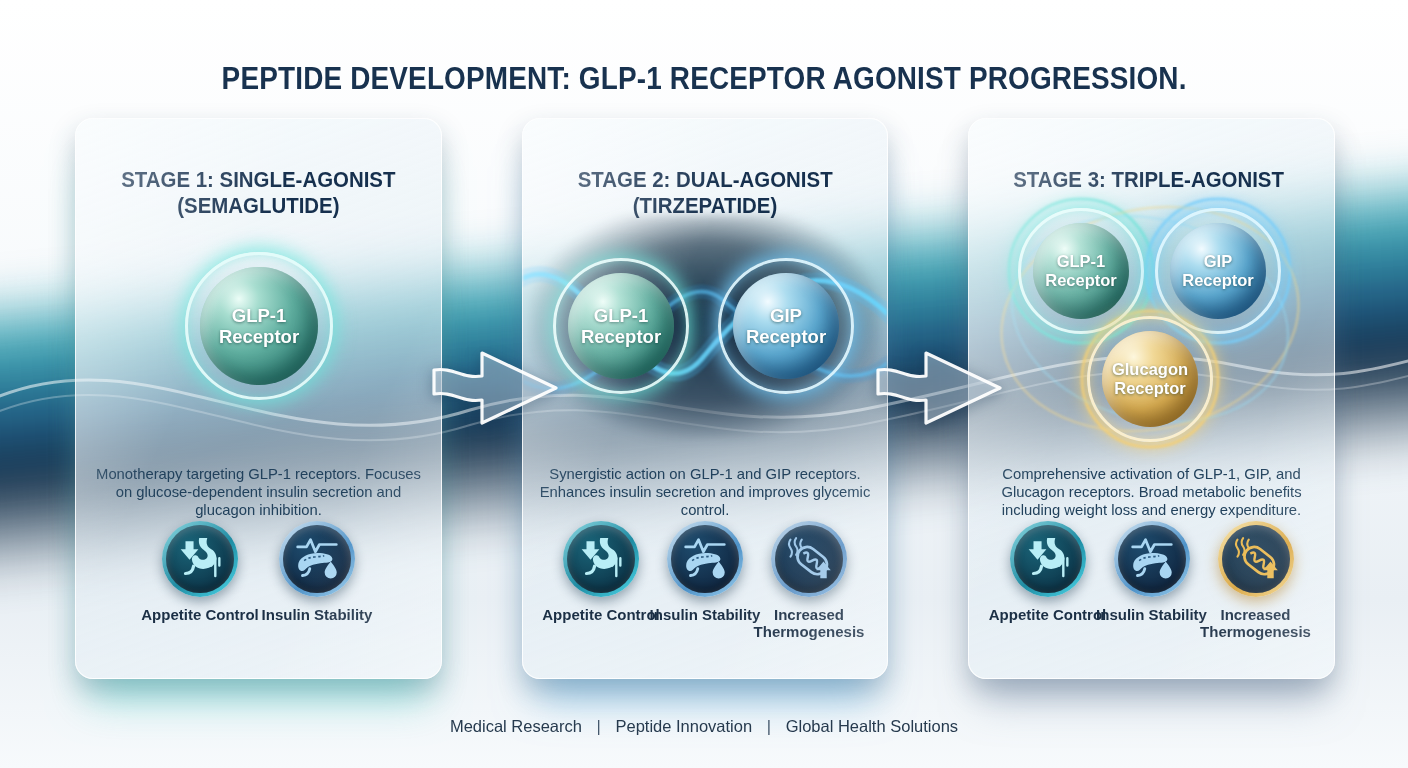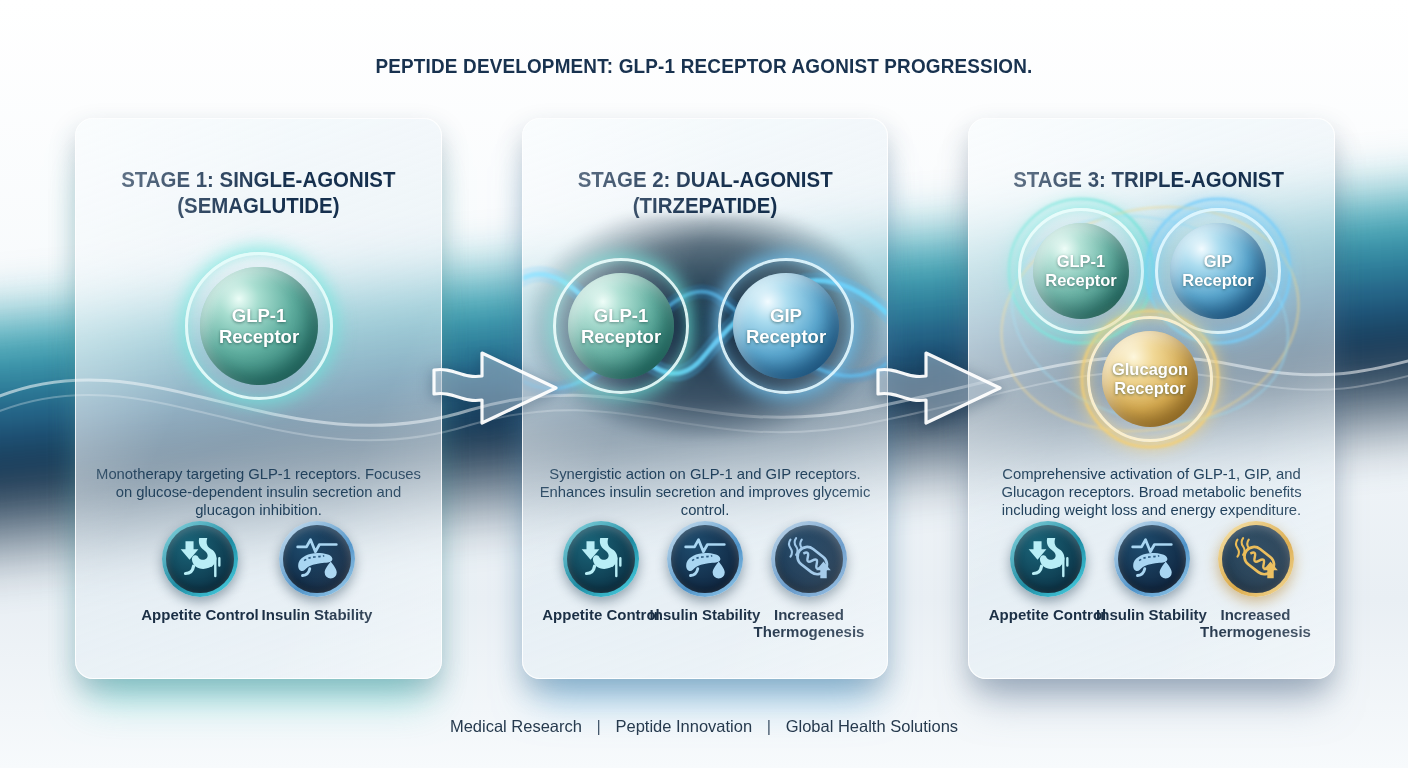--- a/index.html
+++ b/index.html
@@ -11,21 +11,21 @@
   
   .bg-band{
     position:absolute;left:-80px;right:-80px;top:225px;height:310px;
     transform:rotate(-5deg);filter:blur(22px);opacity:.95;pointer-events:none;
     background:linear-gradient(180deg,rgba(160,225,232,0) 0%,#37a2b2 20%,#14507a 45%,#0a2640 62%,rgba(12,40,62,0) 96%);
   }
   .bg-wave{position:absolute;left:0;top:250px;width:1408px;height:260px;pointer-events:none;}
   
   .title{
     position:absolute;top:40px;left:0;width:100%;text-align:center;
-    font-size:21px;font-weight:700;color:#18324f;letter-spacing:.2px;white-space:nowrap;
+    font-size:31px;font-weight:700;color:#18324f;letter-spacing:.2px;white-space:nowrap;
   }
   .title .cond{display:inline-block;transform:scaleX(.9);transform-origin:center;}
   .footer{
     position:absolute;top:717px;left:0;width:100%;text-align:center;
     font-size:16.5px;color:#263a4e;
   }
   .footer .sep{margin:0 10px;color:#44586c;}
   
   .card{
     position:absolute;top:118px;width:365px;height:559px;border-radius:18px;

